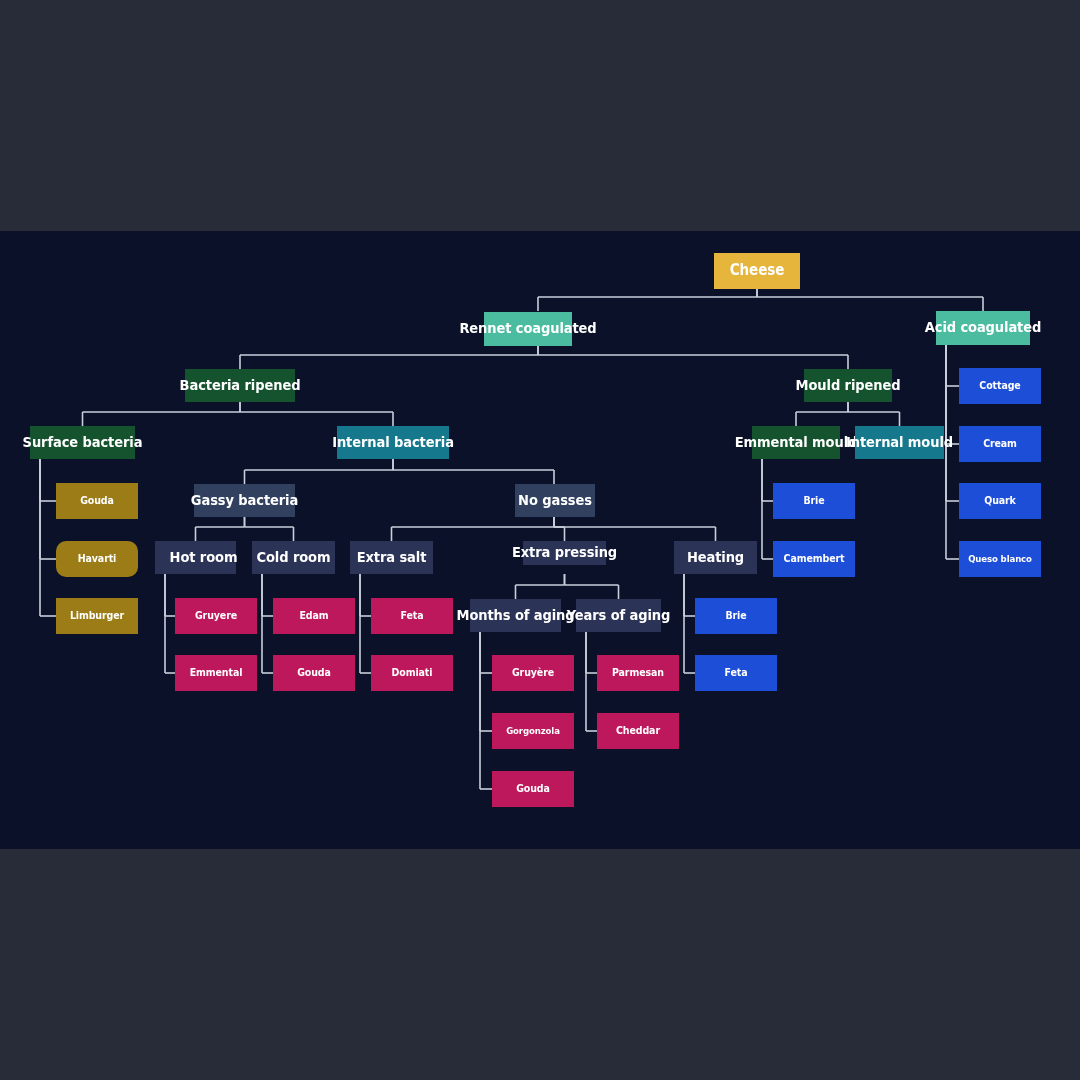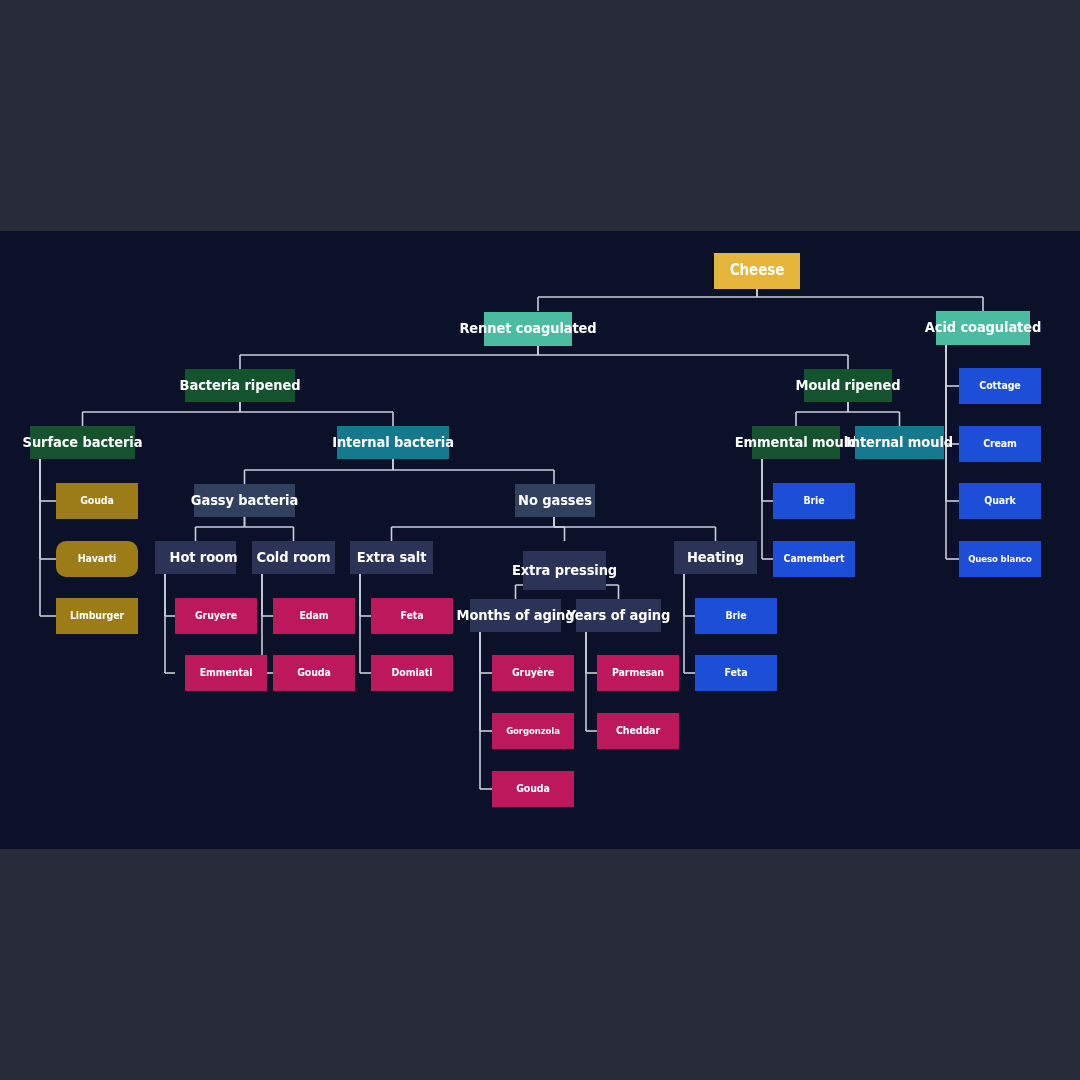--- a/index.html
+++ b/index.html
@@ -168,29 +168,29 @@
       <div class="node c-teal lvl-2" style="left: 804px; top: 369px; width: 88px; height: 33px;">Mould ripened</div>
       <div class="node c-teal lvl-3" style="left: 30px; top: 426px; width: 105px; height: 33px;">Surface bacteria</div>
       <div class="node c-teal-d lvl-3" style="left: 337px; top: 426px; width: 112px; height: 33px;">Internal bacteria</div>
       <div class="node c-teal lvl-3" style="left: 752px; top: 426px; width: 88px; height: 33px;">Emmental mould</div>
       <div class="node c-teal-d lvl-3" style="left: 855px; top: 426px; width: 89px; height: 33px;">Internal mould</div>
       <div class="node c-navy lvl-3" style="left: 194px; top: 484px; width: 101px; height: 33px;">Gassy bacteria</div>
       <div class="node c-navy lvl-3" style="left: 515px; top: 484px; width: 80px; height: 33px;">No gasses</div>
       <div class="node c-navy-d lvl-3" style="left: 155px; top: 541px; width: 81px; height: 33px; padding-left: 16px;">Hot room</div>
       <div class="node c-navy-d lvl-3" style="left: 252px; top: 541px; width: 83px; height: 33px;">Cold room</div>
       <div class="node c-navy-d lvl-3" style="left: 350px; top: 541px; width: 83px; height: 33px;">Extra salt</div>
-      <div class="node c-navy-d lvl-3" style="left: 523px; top: 541px; width: 83px; height: 39px; margin-top: 10px;">Extra pressing</div>
+      <div class="node c-navy-d lvl-3" style="left: 523px; top: 541px; width: 83px; height: 24px;">Extra pressing</div>
       <div class="node c-navy-d lvl-3" style="left: 674px; top: 541px; width: 83px; height: 33px;">Heating</div>
       <div class="node c-navy-d lvl-3" style="left: 470px; top: 599px; width: 91px; height: 33px;">Months of aging</div>
       <div class="node c-navy-d lvl-3" style="left: 576px; top: 599px; width: 85px; height: 33px;">Years of aging</div>
       <div class="node c-gold-d lvl-leaf" style="left: 56px; top: 483px; width: 82px; height: 36px;">Gouda</div>
       <div class="node c-gold-d lvl-leaf" style="left: 56px; top: 541px; width: 82px; height: 36px; border-radius: 10px;">Havarti</div>
       <div class="node c-gold-d lvl-leaf" style="left: 56px; top: 598px; width: 82px; height: 36px;">Limburger</div>
       <div class="node c-gold-m lvl-leaf" style="left: 175px; top: 598px; width: 82px; height: 36px;">Gruyere</div>
-      <div class="node c-gold-m lvl-leaf" style="left: 175px; top: 655px; width: 82px; height: 36px; margin-left: 10px;">Emmental</div>
+      <div class="node c-gold-m lvl-leaf" style="left: 175px; top: 655px; width: 82px; height: 36px;">Emmental</div>
       <div class="node c-gold-m lvl-leaf" style="left: 273px; top: 598px; width: 82px; height: 36px;">Edam</div>
       <div class="node c-gold-m lvl-leaf" style="left: 273px; top: 655px; width: 82px; height: 36px;">Gouda</div>
       <div class="node c-gold-m lvl-leaf" style="left: 371px; top: 598px; width: 82px; height: 36px;">Feta</div>
       <div class="node c-gold-m lvl-leaf" style="left: 371px; top: 655px; width: 82px; height: 36px;">Domiati</div>
       <div class="node c-gold-m lvl-leaf" style="left: 492px; top: 655px; width: 82px; height: 36px;">Gruyère</div>
       <div class="node c-gold-m lvl-leaf-sm" style="left: 492px; top: 713px; width: 82px; height: 36px;">Gorgonzola</div>
       <div class="node c-gold-m lvl-leaf" style="left: 492px; top: 771px; width: 82px; height: 36px;">Gouda</div>
       <div class="node c-gold-m lvl-leaf" style="left: 597px; top: 655px; width: 82px; height: 36px;">Parmesan</div>
       <div class="node c-gold-m lvl-leaf" style="left: 597px; top: 713px; width: 82px; height: 36px;">Cheddar</div>
       <div class="node c-gold-l lvl-leaf" style="left: 695px; top: 598px; width: 82px; height: 36px;">Brie</div>

